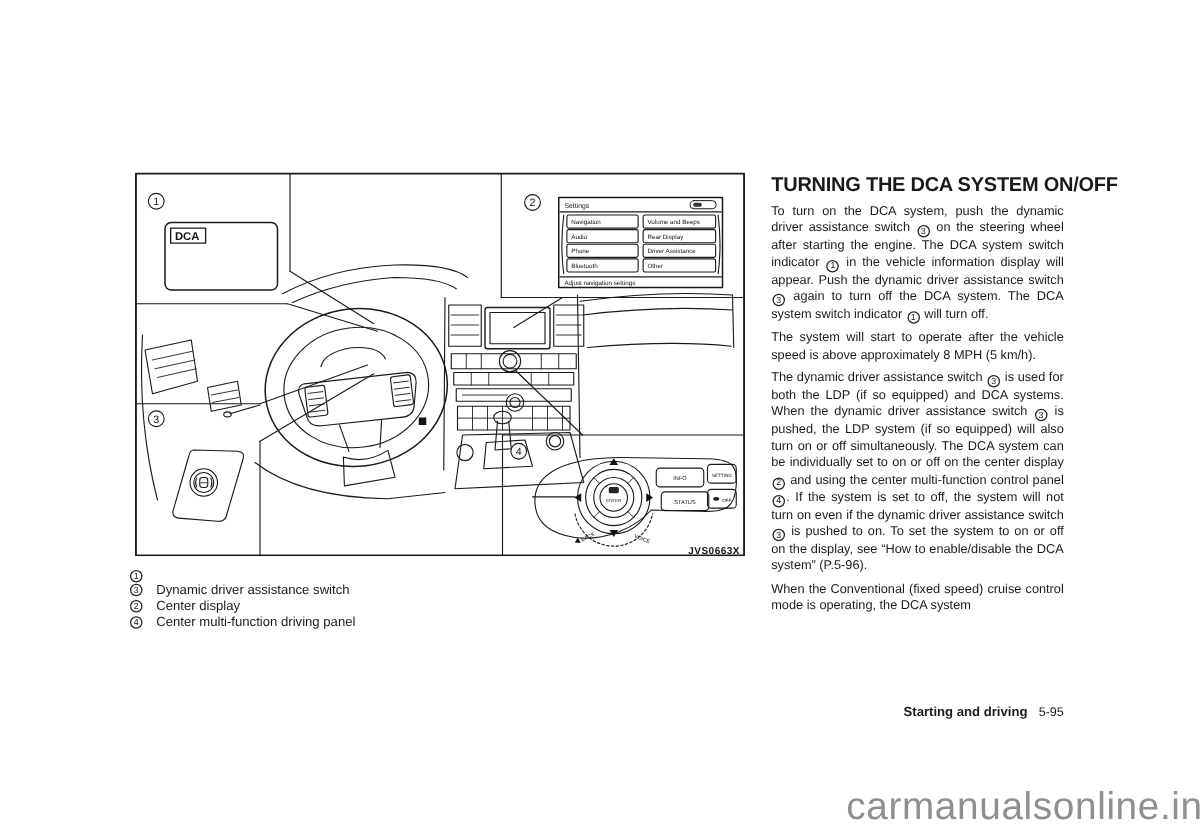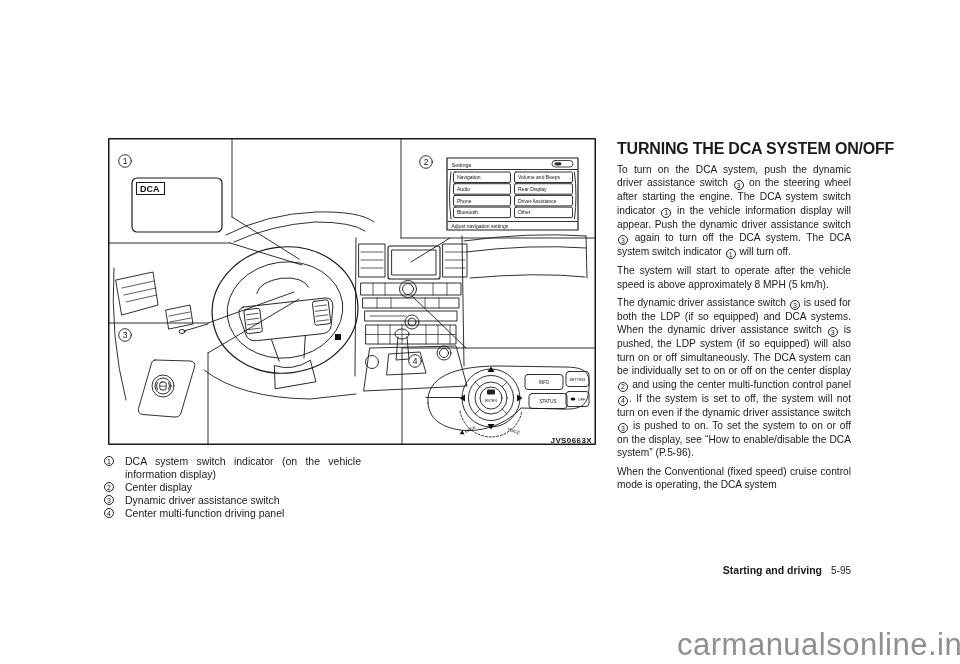--- a/index.html
+++ b/index.html
@@ -226,29 +226,28 @@
     <path d="M478,98 L479,140"></path>
   </g>
 
   <text x="484" y="305" text-anchor="end" font-size="8" font-weight="bold" letter-spacing="0.4">JVS0663X</text>
 </svg>
 </div>
 
 <div id="legend">
   <div class="legend-item">
     <span class="circ">1</span>
-    <span class="ltext">DCA system switch indicator (on the vehicle information display)</span>
+  </div>
+  <div class="legend-item">
+    <span class="circ">3</span>
+    <span class="ltext">Dynamic driver assistance switch</span>
   </div>
   <div class="legend-item">
     <span class="circ">2</span>
     <span class="ltext">Center display</span>
-  </div>
-  <div class="legend-item">
-    <span class="circ">3</span>
-    <span class="ltext">Dynamic driver assistance switch</span>
   </div>
   <div class="legend-item">
     <span class="circ">4</span>
     <span class="ltext">Center multi-function driving panel</span>
   </div>
 </div>
 
 <div id="article">
   <h1>TURNING THE DCA SYSTEM ON/OFF</h1>
   <div id="paragraphs">

